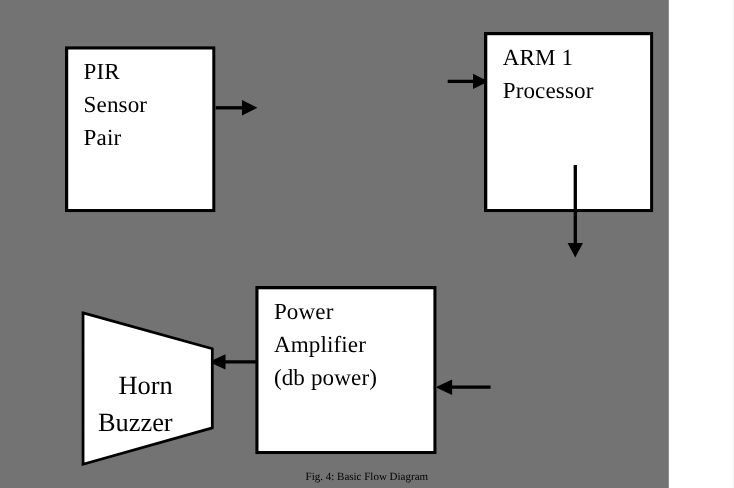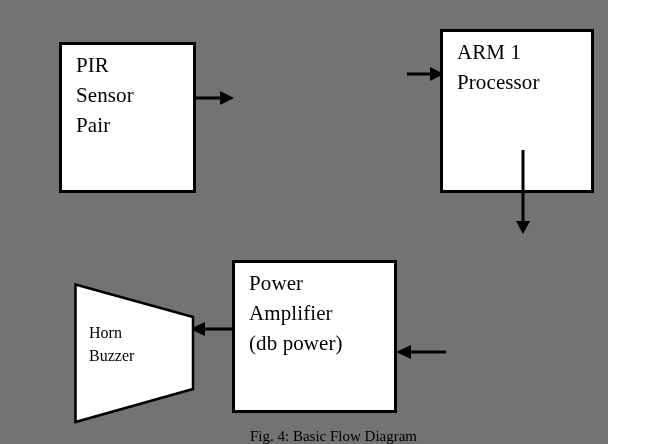--- a/index.html
+++ b/index.html
@@ -34,40 +34,41 @@
   }
   .trapezoid-wrap {
     position: absolute;
   }
   .trapezoid-wrap svg {
     display: block;
   }
   .trapezoid-label {
     position: absolute;
     left: 16px;
-    top: 40px;
-    font-size: 16px;
+    top: 52px;
+    font-size: 24px;
     line-height: 1.42;
     white-space: pre-line;
     color: #000000;
+    text-align: right;
   }
   .connector {
     position: absolute;
   }
   .connector svg {
     display: block;
     overflow: visible;
   }
   .caption {
     position: absolute;
     left: 0;
     top: 428px;
     width: 667px;
     text-align: center;
-    font-size: 15px;
+    font-size: 10px;
     color: #000000;
     font-family: "Liberation Serif", "DejaVu Serif", serif;
   }
 </style>
 </head>
 <body>
 
 <div id="diagram-root">
 
   <div class="node-box" style="left:59px; top:42px; width:137px; height:151px;">

